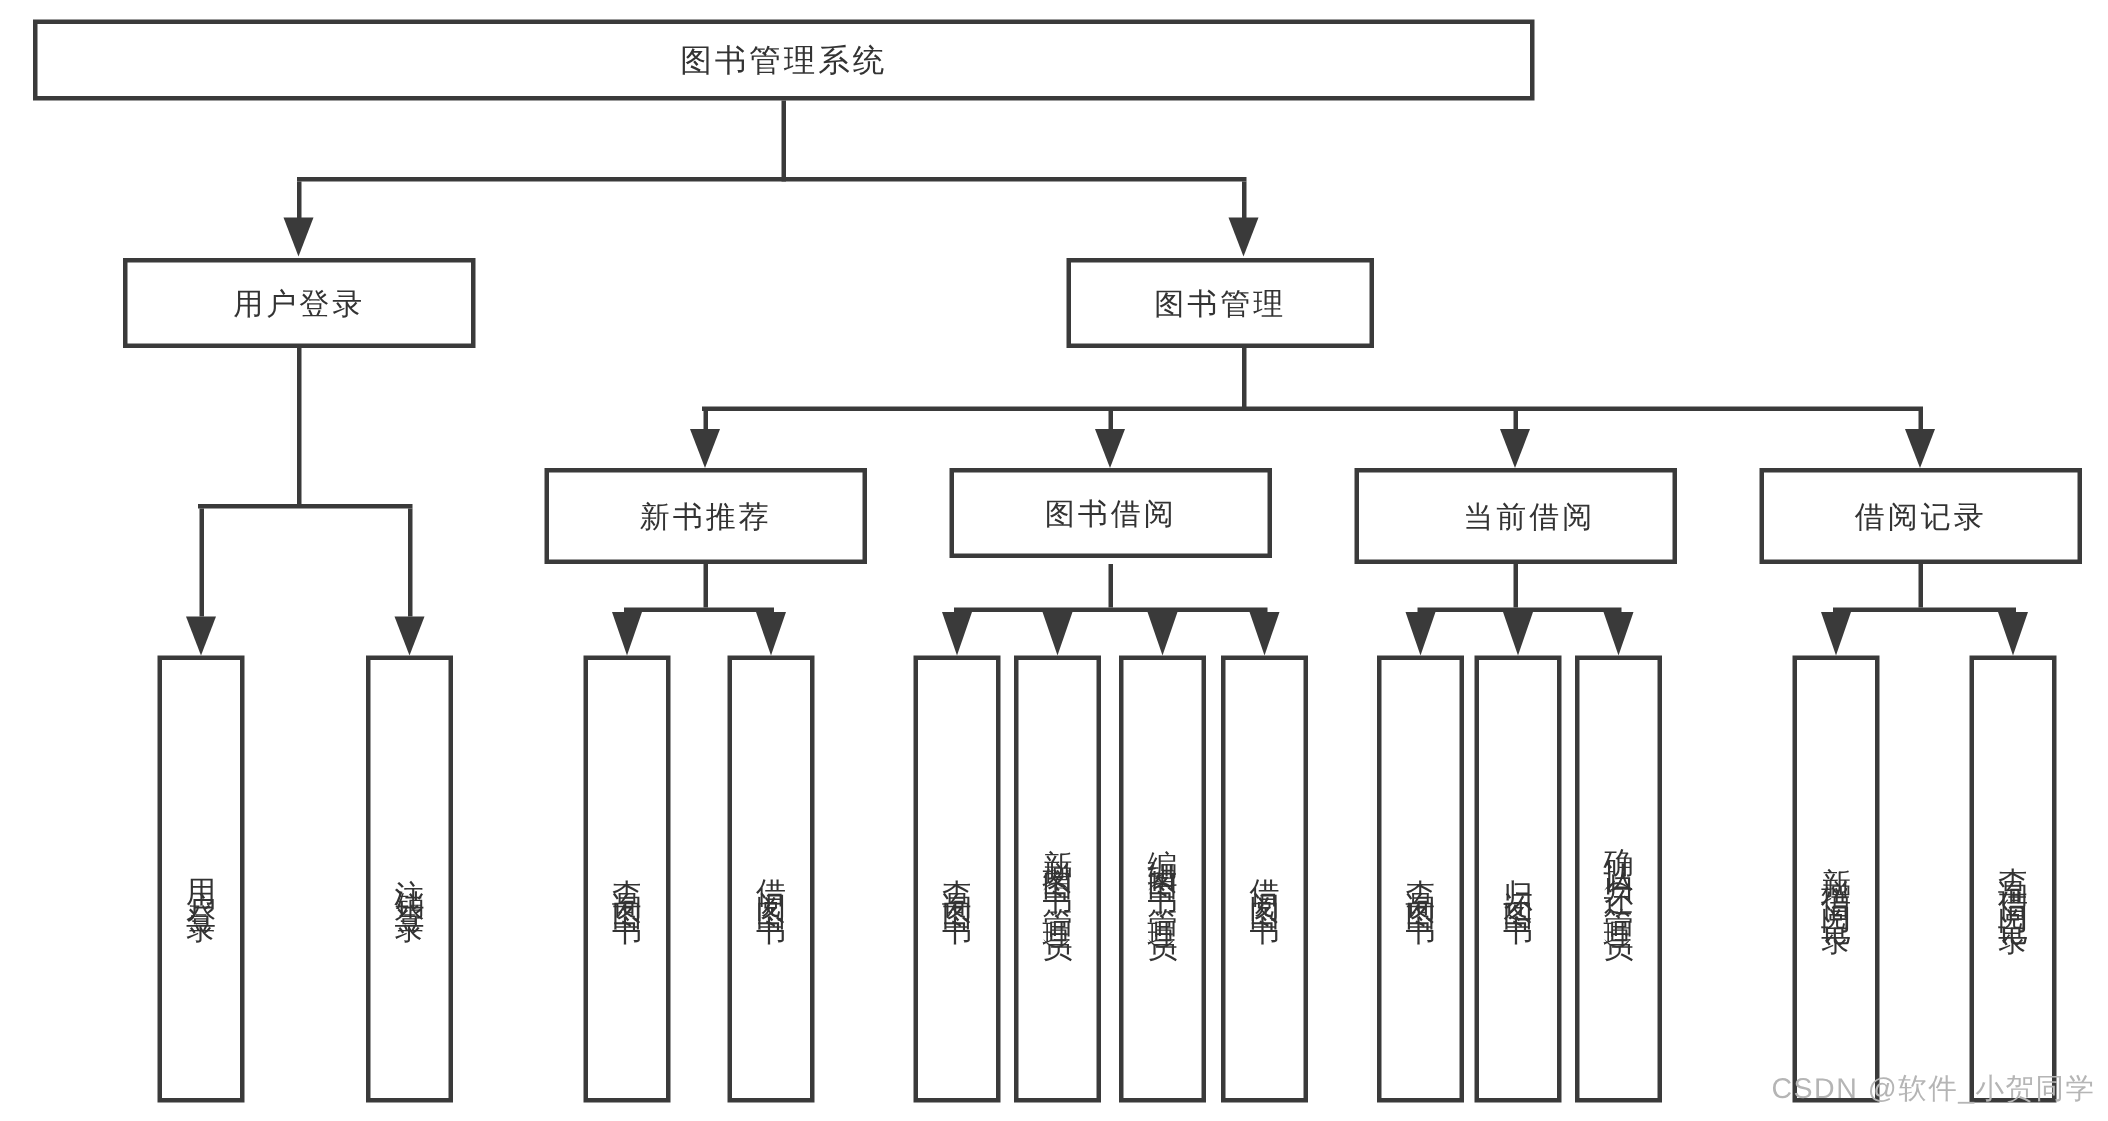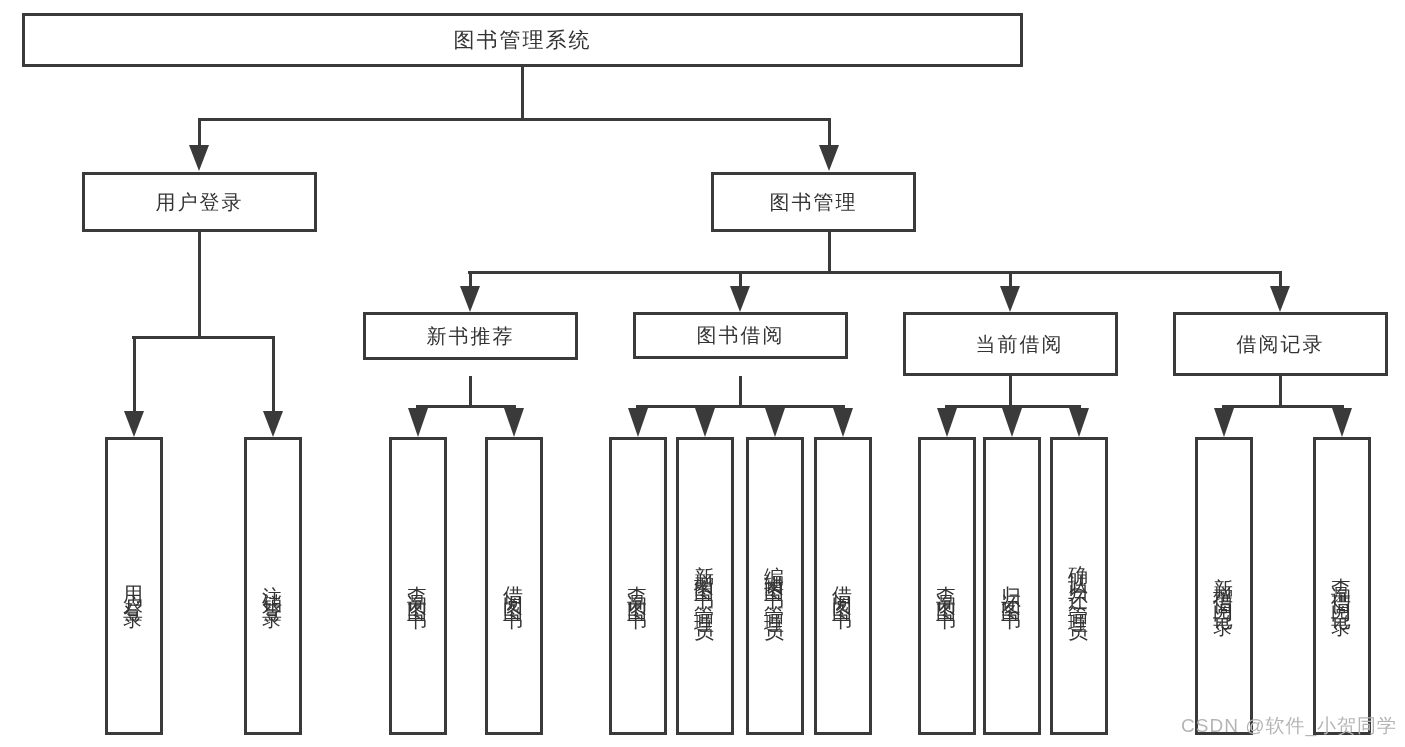--- a/index.html
+++ b/index.html
@@ -38,22 +38,22 @@
 </head>
 <body>
 
 <div id="canvas">
 
   <div class="nd root" style="left:22px;top:13px;width:1001px;height:54px;">图书管理系统</div>
 
   <div class="nd" style="left:82px;top:172px;width:235px;height:60px;">用户登录</div>
   <div class="nd" style="left:711px;top:172px;width:205px;height:60px;">图书管理</div>
 
-  <div class="nd" style="left:363px;top:312px;width:215px;height:48px;">新书推荐</div>
-  <div class="nd" style="left:633px;top:312px;width:215px;height:47px;">图书借阅</div>
+  <div class="nd" style="left:363px;top:312px;width:215px;height:64px;">新书推荐</div>
+  <div class="nd" style="left:633px;top:312px;width:215px;height:60px;">图书借阅</div>
   <div class="nd" style="left:903px;top:312px;width:215px;height:64px;padding-left:18px;">当前借阅</div>
   <div class="nd" style="left:1173px;top:312px;width:215px;height:64px;">借阅记录</div>
 
   <div class="nd lf" style="left:105px;top:437px;width:58px;height:298px;">用户登录</div>
   <div class="nd lf" style="left:244px;top:437px;width:58px;height:298px;">注销登录</div>
 
   <div class="nd lf" style="left:389px;top:437px;width:58px;height:298px;">查询图书</div>
   <div class="nd lf" style="left:485px;top:437px;width:58px;height:298px;">借阅图书</div>
 
   <div class="nd lf" style="left:609px;top:437px;width:58px;height:298px;">查询图书</div>

